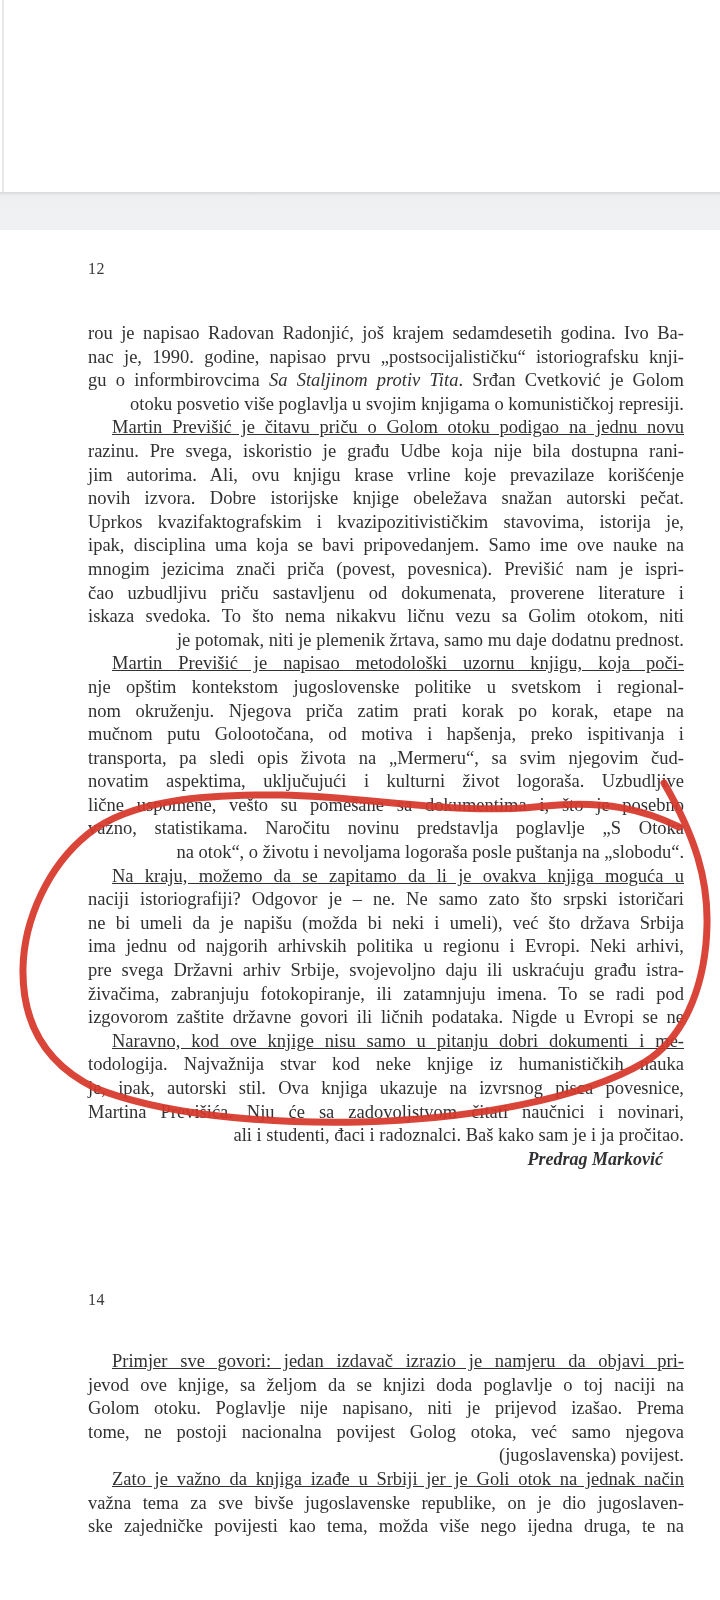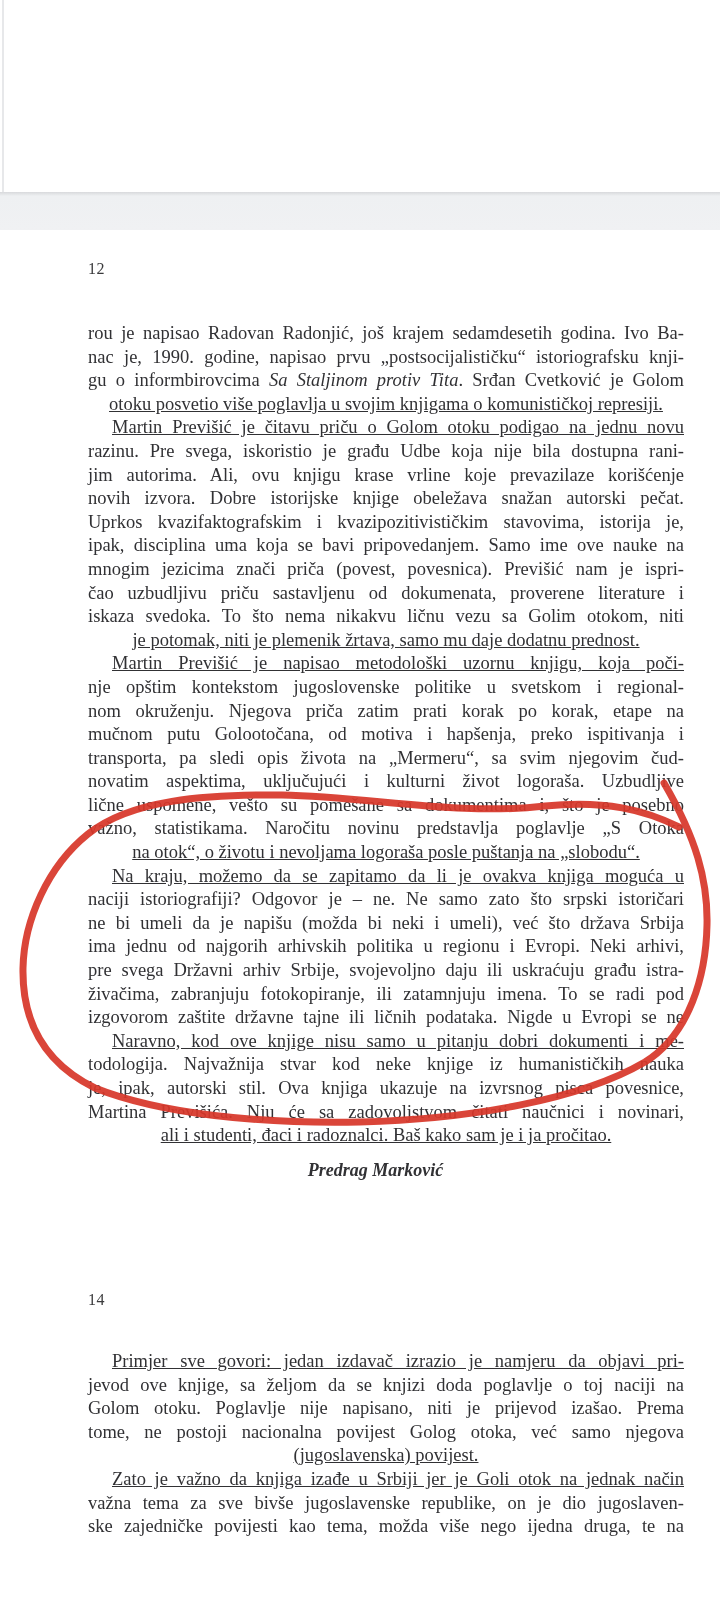--- a/index.html
+++ b/index.html
@@ -15,23 +15,23 @@
   .page-12{top:230px;height:1043px;}
   .page-14{top:1253px;height:289px;}
   .pnum{position:absolute;left:88px;font-size:16px;color:#3a3a3c;letter-spacing:0.5px;}
   .page-12 .pnum{top:30px;}
   .page-14 .pnum{top:38px;}
   .body{position:absolute;left:88px;width:596px;color:#313134;}
   .page-12 .body{top:92px;}
   .page-14 .body{top:97px;}
   .line{font-size:18.5px;line-height:23.6px;height:23.6px;white-space:normal;}
   .jl{text-align:justify;text-align-last:justify;}
-  .ll{text-align:center;text-decoration:underline;}
+  .ll{text-align:right;}
   .ind{text-indent:24px;text-decoration:underline;}
-  .sig{margin-top:11px;text-align:center;font-style:italic;font-weight:bold;
+  .sig{text-align:right;font-style:italic;font-weight:bold;
        font-size:18px;line-height:23.6px;padding-right:21px;color:#313134;}
   .annot{position:absolute;left:0;top:0;pointer-events:none;z-index:5;}
   i{font-style:italic;}
 </style>
 </head>
 <body>
 
 <div class="screen">
 
   <div class="page page-prev">
@@ -76,21 +76,21 @@
         <div class="line ll">na otok“, o životu i nevoljama logoraša posle puštanja na „slobodu“.</div>
       </div>
 
       <div>
         <div class="line jl ind">Na kraju, možemo da se zapitamo da li je ovakva knjiga moguća u</div>
         <div class="line jl">naciji istoriografiji? Odgovor je – ne. Ne samo zato što srpski istoričari</div>
         <div class="line jl">ne bi umeli da je napišu (možda bi neki i umeli), već što država Srbija</div>
         <div class="line jl">ima jednu od najgorih arhivskih politika u regionu i Evropi. Neki arhivi,</div>
         <div class="line jl">pre svega Državni arhiv Srbije, svojevoljno daju ili uskraćuju građu istra-</div>
         <div class="line jl">živačima, zabranjuju fotokopiranje, ili zatamnjuju imena. To se radi pod</div>
-        <div class="line jl">izgovorom zaštite državne tajne ili ličnih podataka. Nigde u Evropi se ne</div>
+        <div class="line jl">izgovorom zaštite državne govori ili ličnih podataka. Nigde u Evropi se ne</div>
       </div>
 
       <div>
         <div class="line jl ind">Naravno, kod ove knjige nisu samo u pitanju dobri dokumenti i me-</div>
         <div class="line jl">todologija. Najvažnija stvar kod neke knjige iz humanističkih nauka</div>
         <div class="line jl">je, ipak, autorski stil. Ova knjiga ukazuje na izvrsnog pisca povesnice,</div>
         <div class="line jl">Martina Previšića. Nju će sa zadovoljstvom čitati naučnici i novinari,</div>
         <div class="line ll">ali i studenti, đaci i radoznalci. Baš kako sam je i ja pročitao.</div>
       </div>
 

